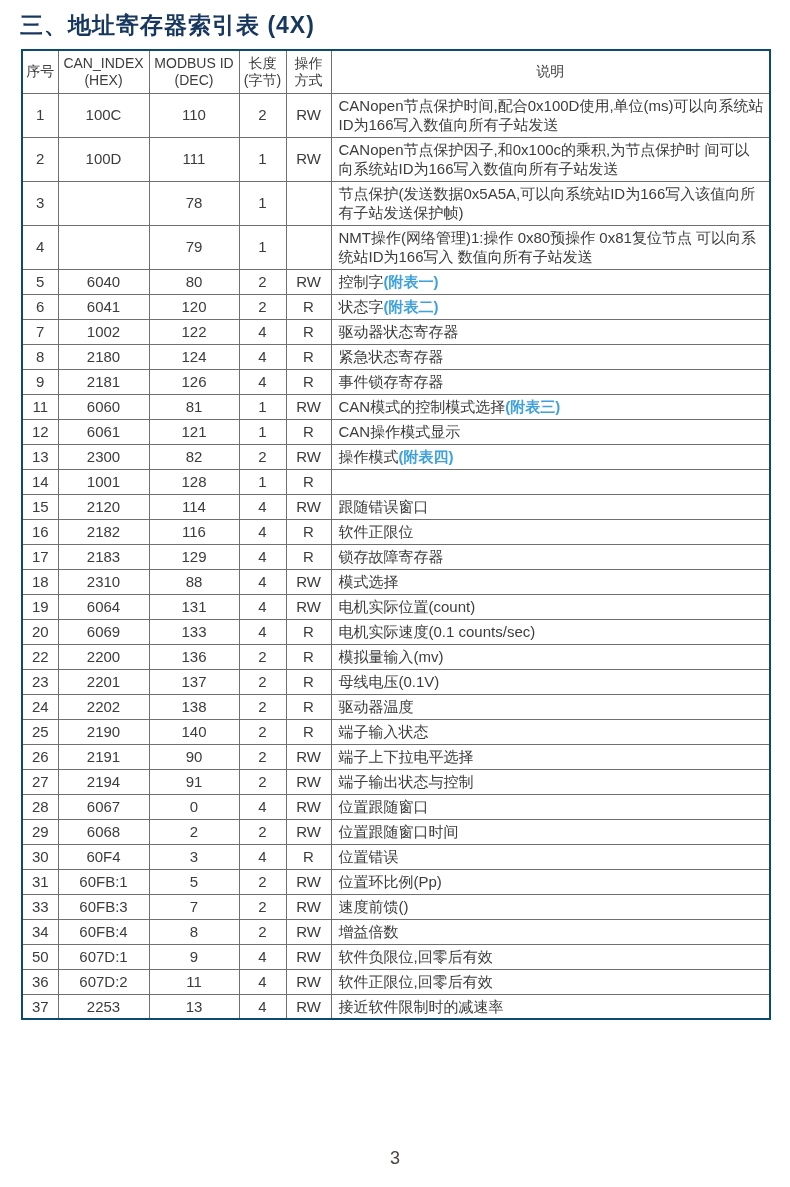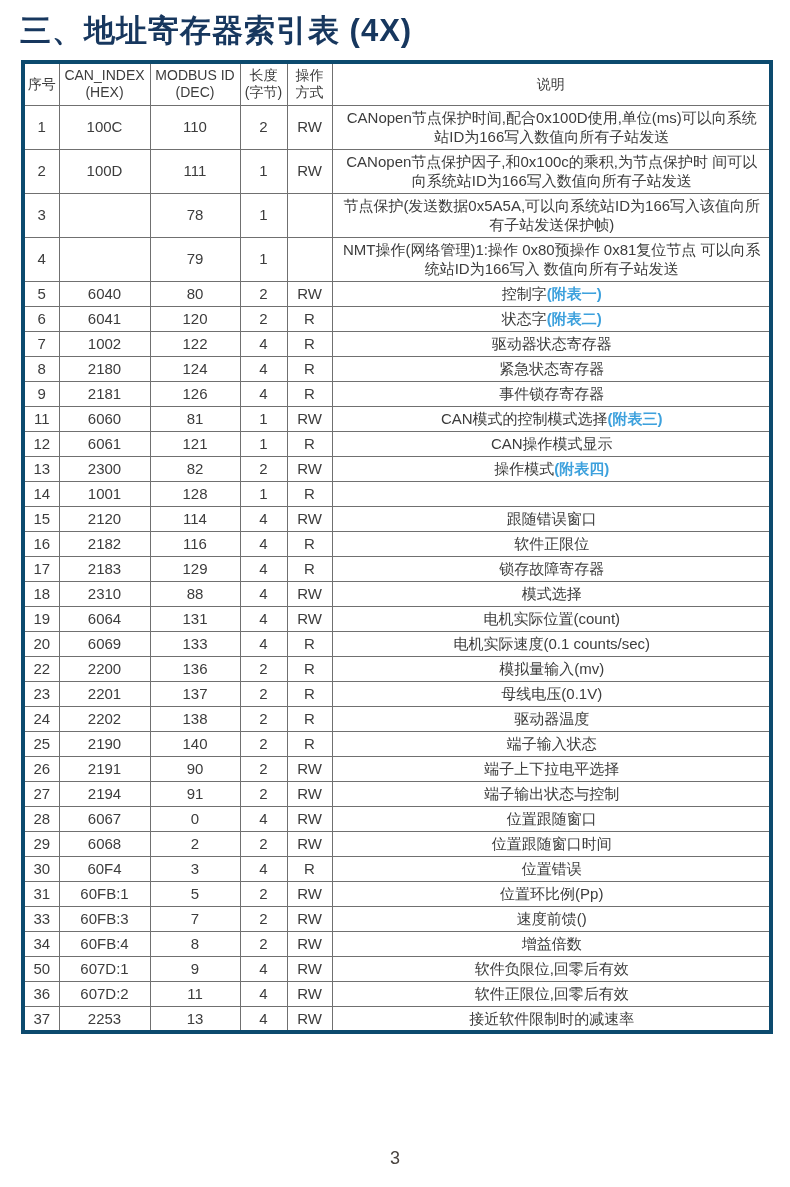--- a/index.html
+++ b/index.html
@@ -9,31 +9,31 @@
     background: #ffffff;
     font-family: "Liberation Sans", "DejaVu Sans", sans-serif;
   }
   .page {
     position: relative;
     width: 790px; height: 1187px;
     overflow: hidden;
   }
   .doc-title {
     margin: 10px 0 0 20px;
-    font-size: 31px;
+    font-size: 23px;
     font-weight: bold;
     color: #17375e;
     letter-spacing: 1px;
   }
   table.reg-table {
     border-collapse: collapse;
     table-layout: fixed;
     width: 748px;
     margin: 8px 0 0 21px;
-    border: 4px solid #0c4a6e;
+    border: 2px solid #0c4a6e;
   }
   .reg-table th, .reg-table td {
     border: 1px solid #707070;
     color: #3c3c3c;
     overflow: hidden;
   }
   .reg-table th {
     font-weight: normal;
     font-size: 14px;
     line-height: 1.22;
@@ -42,21 +42,21 @@
     height: 43px;
   }
   .reg-table th span { display: block; }
   .reg-table td {
     font-size: 15px;
     padding: 2px 3px;
     text-align: center;
     line-height: 1.28;
   }
   .reg-table td.desc {
-    text-align: center;
+    text-align: left;
     padding: 2px 5px 2px 7px;
   }
   tr.row-tall  { height: 44px; }
   tr.row-norm  { height: 25px; }
   .appendix-link { color: #3da1dd; font-weight: bold; }
   .page-number {
     position: absolute;
     left: 0; right: 0;
     top: 1148px;
     text-align: center;

